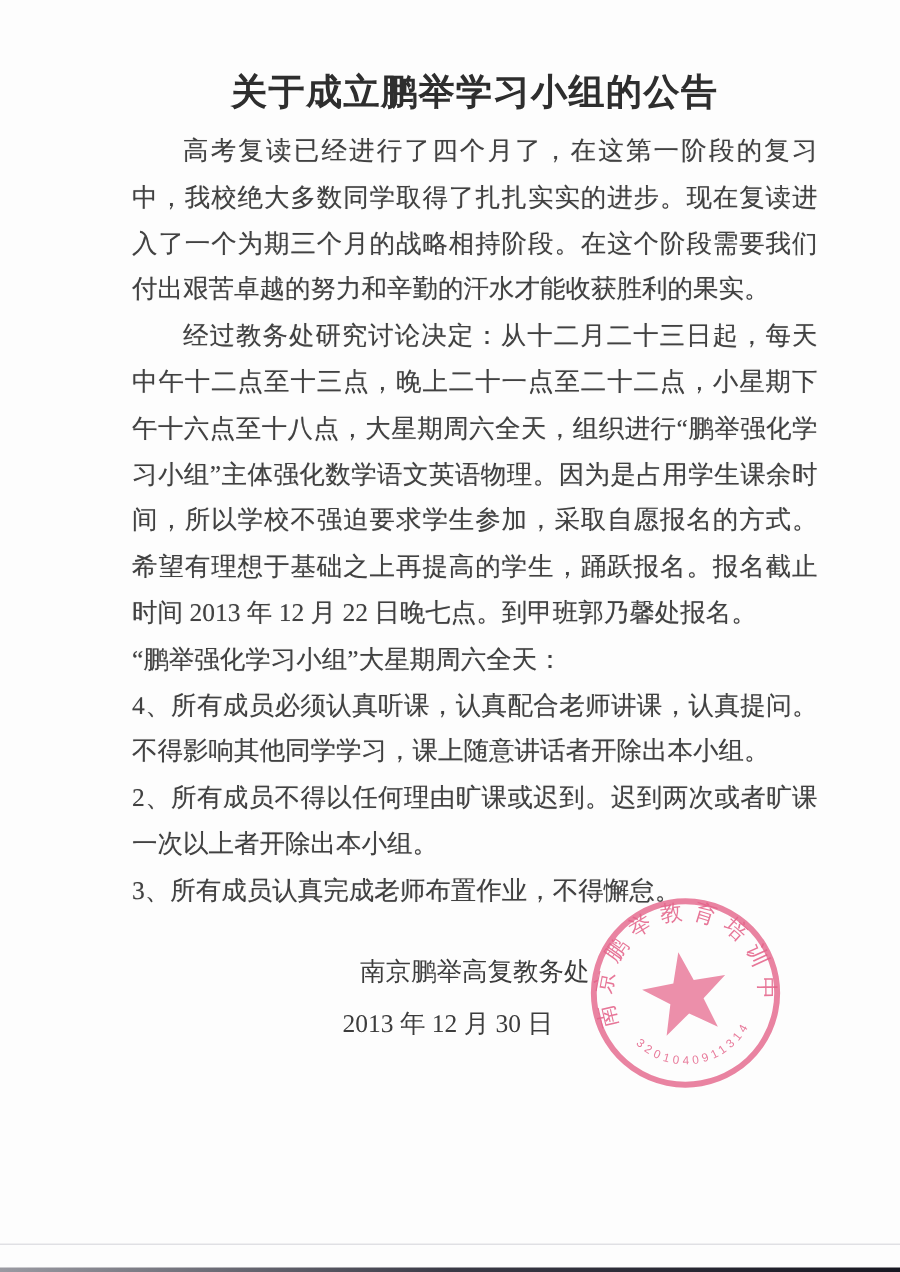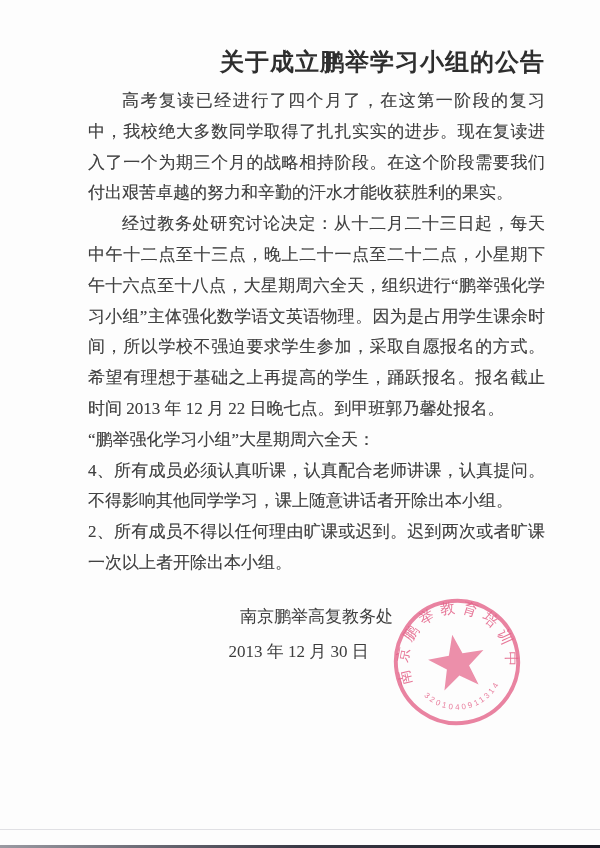--- a/index.html
+++ b/index.html
@@ -20,21 +20,21 @@
     left: 88px;
     right: 55px;
     top: 44px;
     color: #3e3e3e;
   }
   .doc-title {
     font-family: "Liberation Sans", sans-serif;
     font-weight: bold;
     font-size: 24px;
     line-height: 36px;
-    text-align: right;
+    text-align: center;
     color: #2e2e2e;
     letter-spacing: 1px;
     margin-bottom: 6px;
   }
   .body-text p {
     font-size: 17px;
     line-height: 30.8px;
     text-align: justify;
     text-justify: inter-ideograph;
     color: #414141;
@@ -88,20 +88,21 @@
 
   <div class="content">
     <h1 class="doc-title">关于成立鹏举学习小组的公告</h1>
 
     <div class="body-text">
       <p class="indent">高考复读已经进行了四个月了，在这第一阶段的复习中，我校绝大多数同学取得了扎扎实实的进步。现在复读进入了一个为期三个月的战略相持阶段。在这个阶段需要我们付出艰苦卓越的努力和辛勤的汗水才能收获胜利的果实。</p>
       <p class="indent">经过教务处研究讨论决定：从十二月二十三日起，每天中午十二点至十三点，晚上二十一点至二十二点，小星期下午十六点至十八点，大星期周六全天，组织进行“鹏举强化学习小组”主体强化数学语文英语物理。因为是占用学生课余时间，所以学校不强迫要求学生参加，采取自愿报名的方式。希望有理想于基础之上再提高的学生，踊跃报名。报名截止时间 2013 年 12 月 22 日晚七点。到甲班郭乃馨处报名。</p>
       <p>“鹏举强化学习小组”大星期周六全天：</p>
       <p>4、所有成员必须认真听课，认真配合老师讲课，认真提问。不得影响其他同学学习，课上随意讲话者开除出本小组。</p>
       <p>2、所有成员不得以任何理由旷课或迟到。迟到两次或者旷课一次以上者开除出本小组。</p>
+      <p>3、所有成员认真完成老师布置作业，不得懈怠。</p>
     </div>
 
     <div class="sig-block">
       <p>南京鹏举高复教务处</p>
       <p class="date">2013 年 12 月 30 日</p>
     </div>
   </div>
 
   <svg class="stamp" viewBox="0 0 140 140" xmlns="http://www.w3.org/2000/svg">
     <circle cx="70" cy="70" r="62" fill="none" stroke="#e45781" stroke-width="4" stroke-opacity="0.8"></circle>

